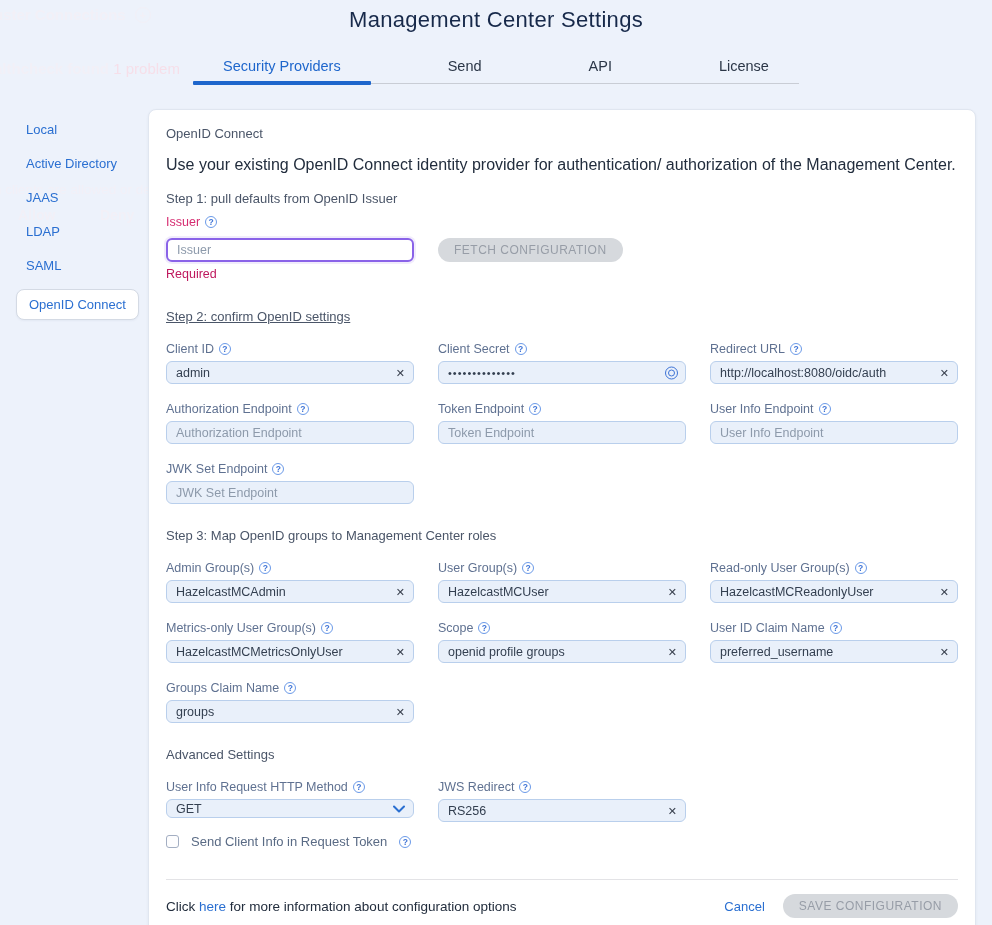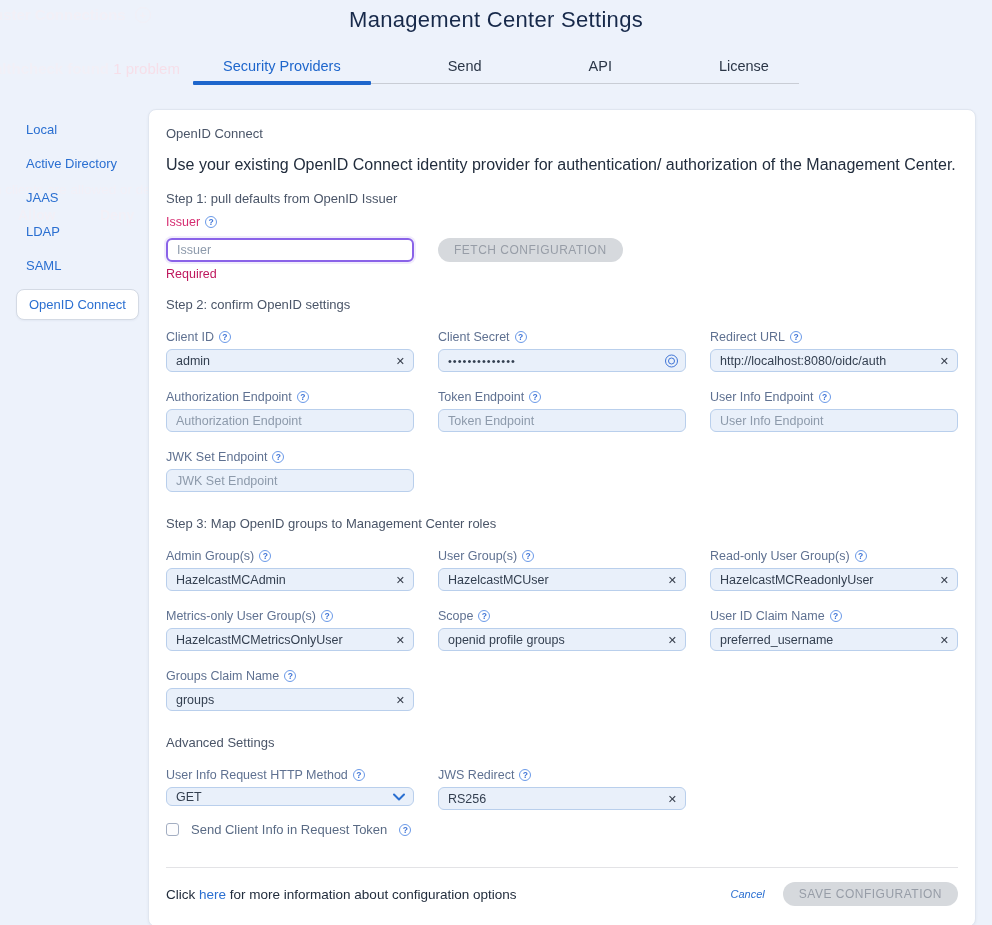--- a/index.html
+++ b/index.html
@@ -65,21 +65,21 @@
     border: 1px solid #e0e6f0; border-radius: 8px;
     box-shadow: 0 1px 3px rgba(30,50,90,0.06);
     padding: 16px 17px 0;
     min-height: 796px;
   }
 
   .panel-heading { font-size: 13px; color: #4a5568; }
   .panel-desc { margin-top: 15px; font-size: 16px; color: #222d3d; }
   .step-text { font-size: 13px; color: #4a5568; }
   .mt-step1 { margin-top: 17px; }
-  .mt-step2 { margin-top: 16px; }
+  .mt-step2 { margin-top: 28px; text-decoration: underline; }
   .mt-step3 { margin-top: 24px; }
   .mt-adv { margin-top: 24px; }
 
   
   .field-label {
     display: flex; align-items: center; gap: 5px;
     font-size: 12.5px; color: #5f7191; height: 16px; margin-bottom: 4px;
   }
   .field-label.error { color: #d62c70; }
   .help-icon {
@@ -144,21 +144,21 @@
 
   
   .divider { margin-top: 30px; border-top: 1px solid #e3e3e6; }
   .panel-footer {
     display: flex; justify-content: space-between; align-items: center;
     padding: 14px 0 20px;
   }
   .footer-text { font-size: 13.5px; color: #222d3d; }
   .link { color: #2a6fd1; cursor: pointer; text-decoration: none; }
   .footer-actions { display: flex; align-items: center; gap: 18px; }
-  .cancel-link { font-size: 11px; font-style: italic; }
+  .cancel-link { font-size: 13px; }
 </style>
 </head>
 <body>
 
 <div class="ghost-layer">
   <div class="ghost ghost-title ghost-bold">
     <span>uster Connections</span>
     <span class="ghost-plus">+</span>
   </div>
   <div class="ghost ghost-health">

